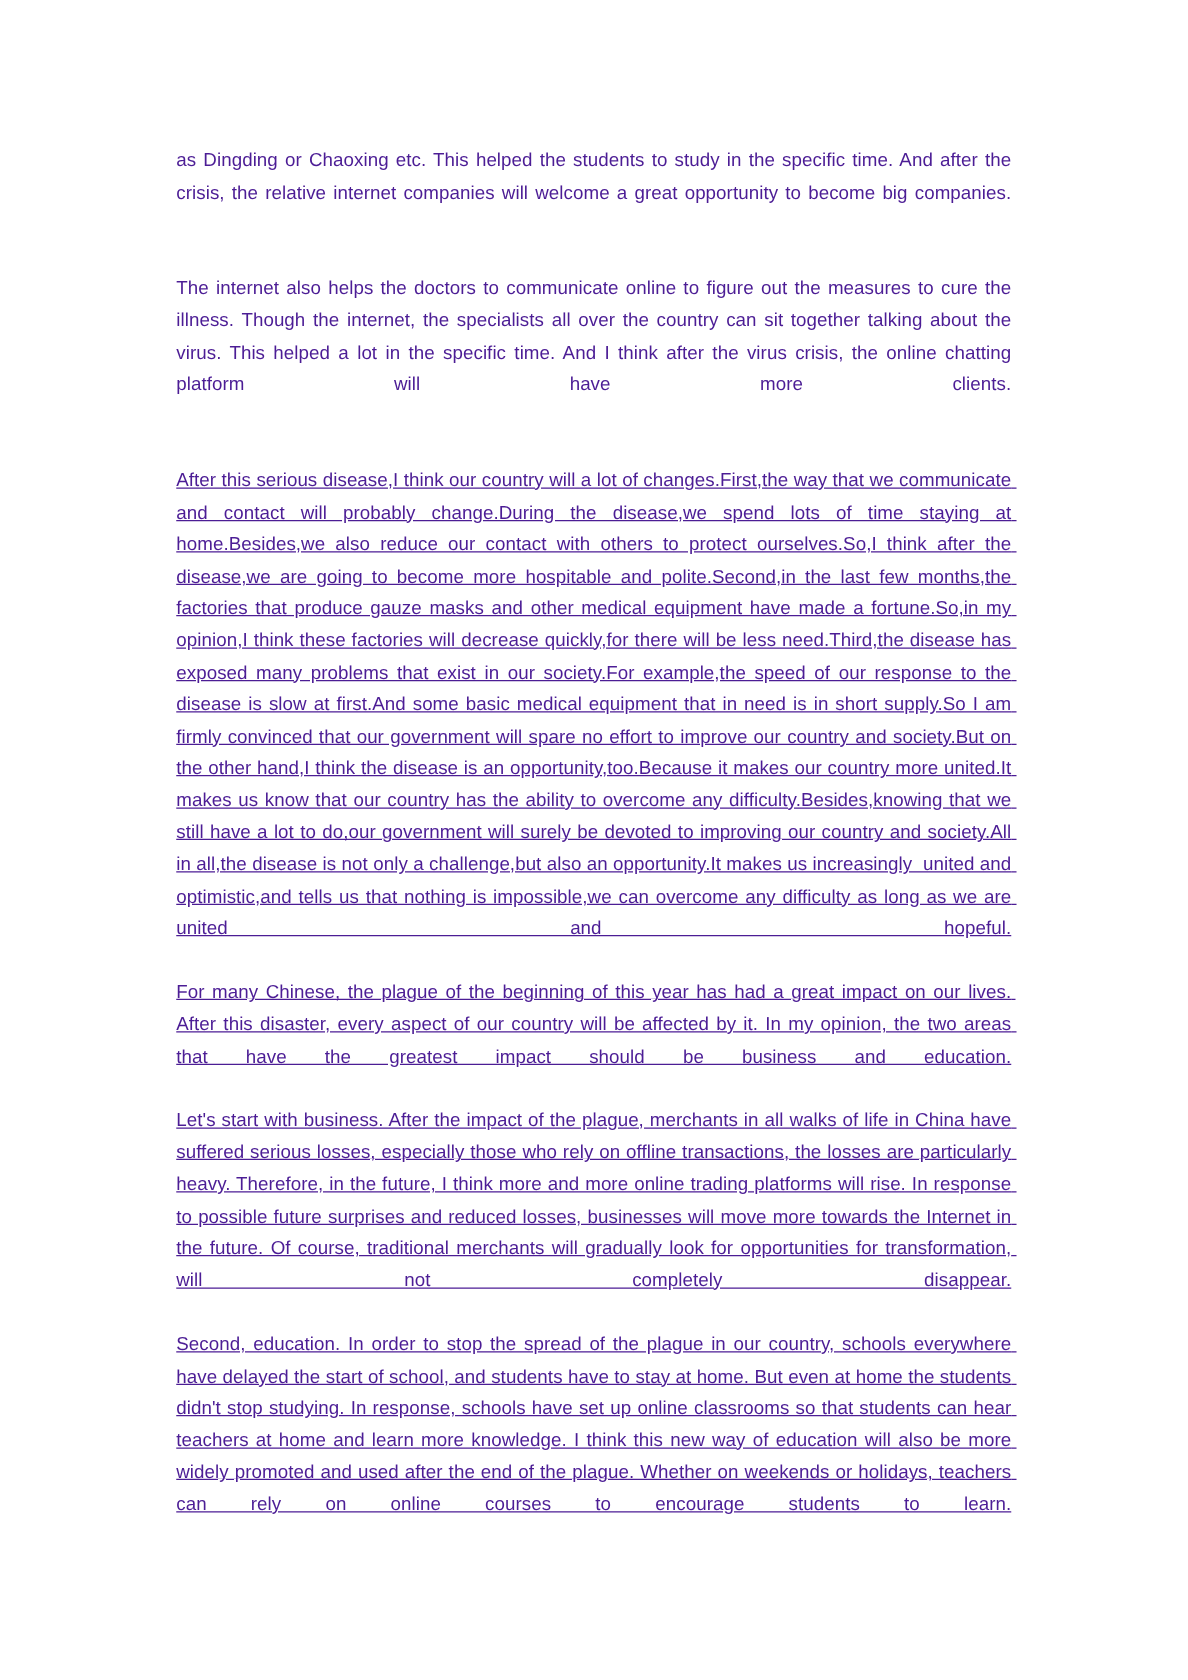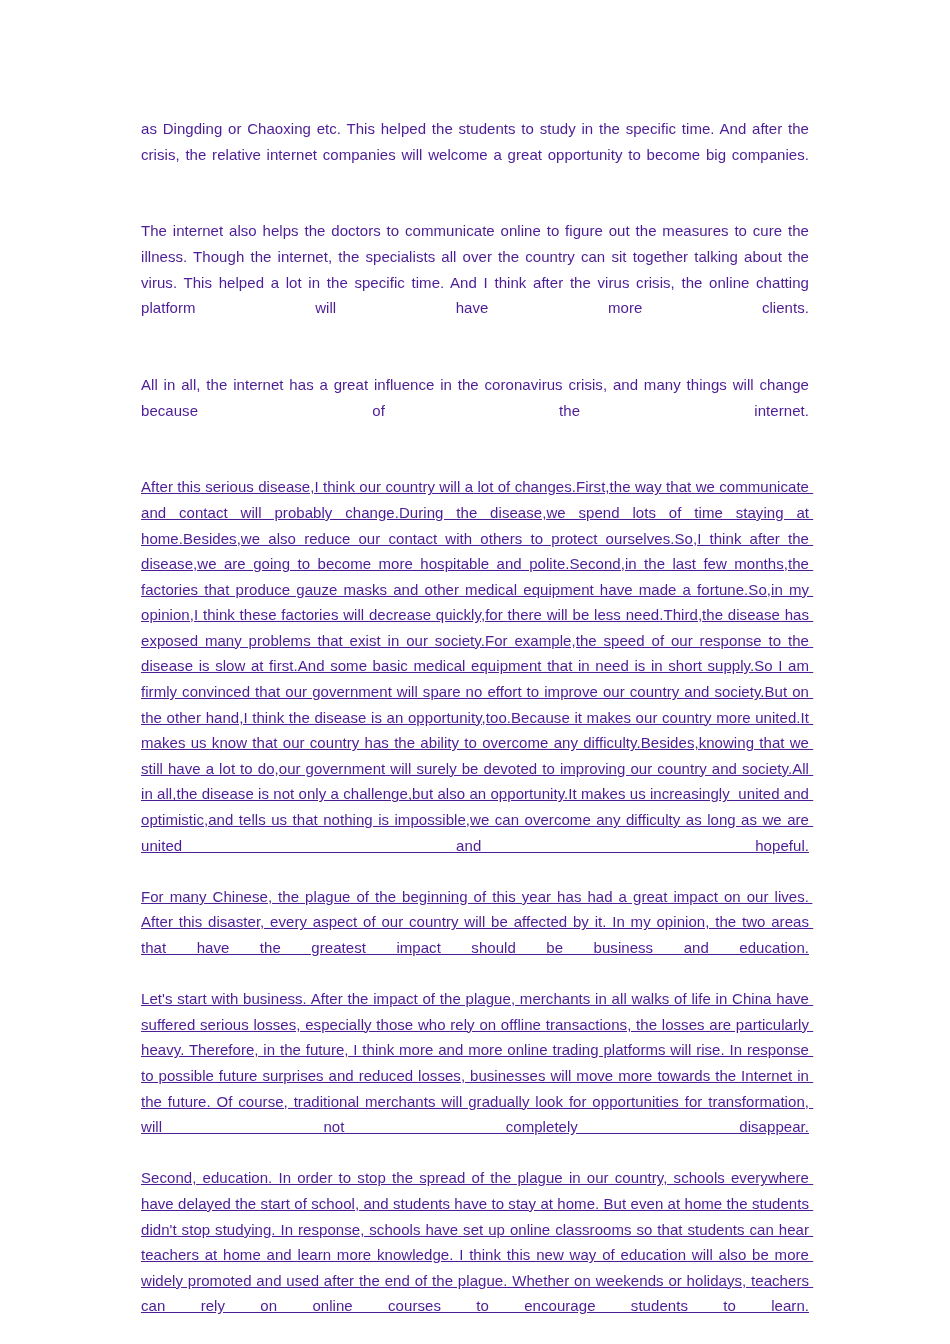--- a/index.html
+++ b/index.html
@@ -63,21 +63,20 @@
 </head>
 <body>
 
 <div class="page">
   <div class="text-column">
 
     <p class="para gap-after">as Dingding or Chaoxing etc. This helped the students to study in the specific time. And after the crisis, the relative internet companies will welcome a great opportunity to become big companies.</p>
 
     <p class="para gap-after">The internet also helps the doctors to communicate online to figure out the measures to cure the illness. Though the internet, the specialists all over the country can sit together talking about the virus. This helped a lot in the specific time. And I think after the virus crisis, the online chatting platform will have more clients.</p>
 
-    <p class="para gap-after">All in all, the internet has a great influence in the coronavirus crisis, and many things will change because of the internet.</p>
 
     <p class="para tight">After this serious disease,I think our country will a lot of changes.First,the way that we communicate and contact will probably change.During the disease,we spend lots of time staying at home.Besides,we also reduce our contact with others to protect ourselves.So,I think after the disease,we are going to become more hospitable and polite.Second,in the last few months,the factories that produce gauze masks and other medical equipment have made a fortune.So,in my opinion,I think these factories will decrease quickly,for there will be less need.Third,the disease has exposed many problems that exist in our society.For example,the speed of our response to the disease is slow at first.And some basic medical equipment that in need is in short supply.So I am firmly convinced that our government will spare no effort to improve our country and society.But on the other hand,I think the disease is an opportunity,too.Because it makes our country more united.It makes us know that our country has the ability to overcome any difficulty.Besides,knowing that we still have a lot to do,our government will surely be devoted to improving our country and society.All in all,the disease is not only a challenge,but also an opportunity.It makes us increasingly  united and optimistic,and tells us that nothing is impossible,we can overcome any difficulty as long as we are united and hopeful.</p>
 
     <p class="para tight">For many Chinese, the plague of the beginning of this year has had a great impact on our lives. After this disaster, every aspect of our country will be affected by it. In my opinion, the two areas that have the greatest impact should be business and education.</p>
 
     <p class="para tight">Let's start with business. After the impact of the plague, merchants in all walks of life in China have suffered serious losses, especially those who rely on offline transactions, the losses are particularly heavy. Therefore, in the future, I think more and more online trading platforms will rise. In response to possible future surprises and reduced losses, businesses will move more towards the Internet in the future. Of course, traditional merchants will gradually look for opportunities for transformation, will not completely disappear.</p>
 
     <p class="para tight">Second, education. In order to stop the spread of the plague in our country, schools everywhere have delayed the start of school, and students have to stay at home. But even at home the students didn't stop studying. In response, schools have set up online classrooms so that students can hear teachers at home and learn more knowledge. I think this new way of education will also be more widely promoted and used after the end of the plague. Whether on weekends or holidays, teachers can rely on online courses to encourage students to learn.</p>
 
   </div>

